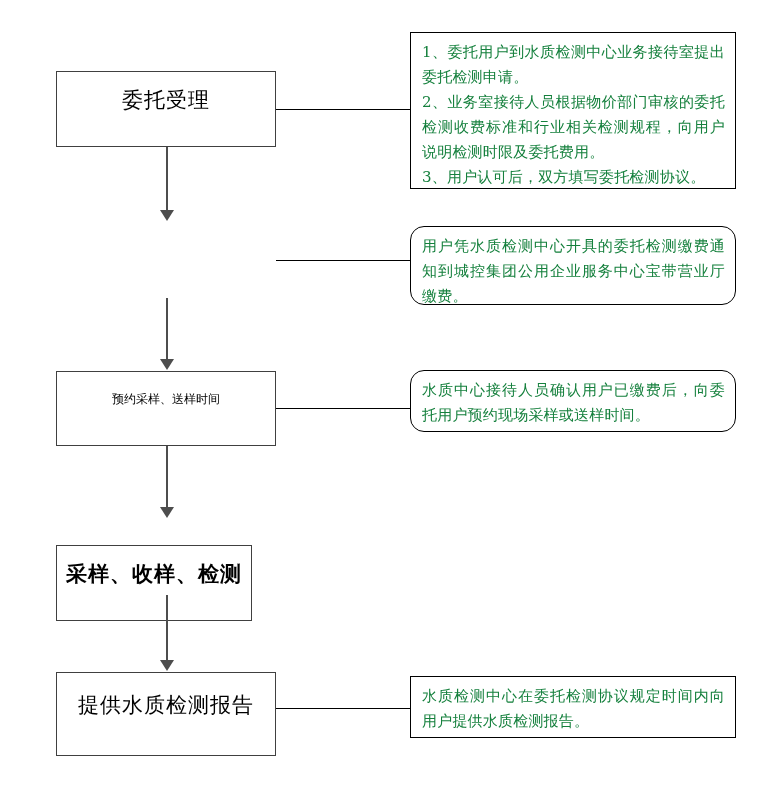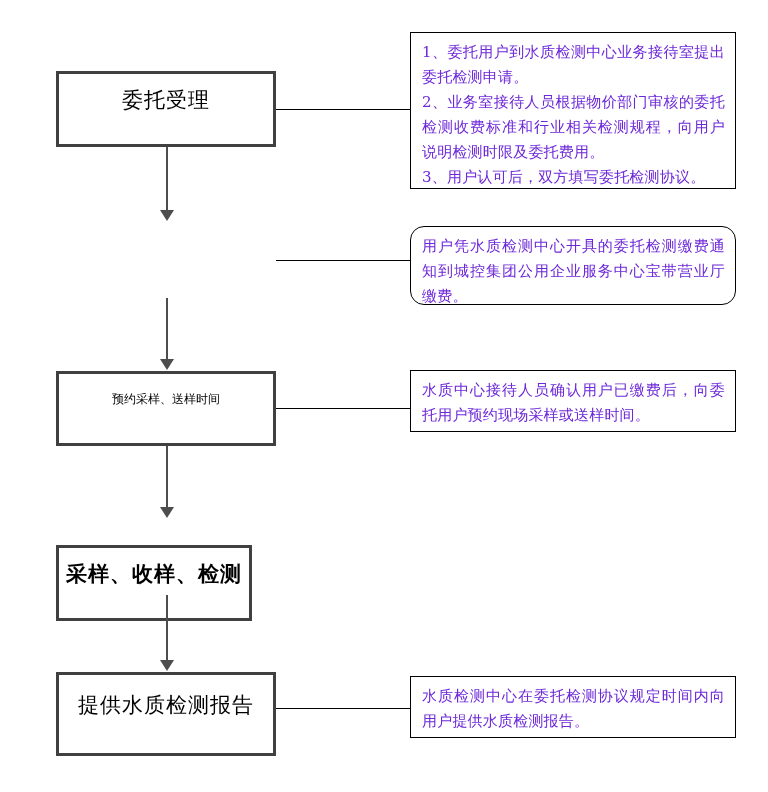--- a/index.html
+++ b/index.html
@@ -17,21 +17,21 @@
     width: 768px;
     height: 792px;
     background: #ffffff;
     overflow: hidden;
   }
 
   
   .proc-box {
     position: absolute;
     box-sizing: border-box;
-    border: 3px solid #404040;
+    border: 1px solid #404040;
     background: #ffffff;
     display: flex;
     align-items: center;
     justify-content: center;
   }
   .proc-label {
     font-family: "Liberation Sans", "DejaVu Sans", sans-serif;
     font-size: 21px;
     line-height: 1.1;
     letter-spacing: 1px;
@@ -51,21 +51,21 @@
     position: absolute;
     box-sizing: border-box;
     border: 1px solid #000000;
     background: #ffffff;
     padding: 7px 10px 5px 11px;
   }
   .note-text {
     font-family: "DejaVu Serif", "Liberation Serif", serif;
     font-size: 15px;
     line-height: 25px;
-    color: #6d28d9;
+    color: #15803d;
     text-align: justify;
     text-justify: inter-character;
     white-space: pre-line;
     letter-spacing: 0.2px;
   }
 
   
   .hline {
     position: absolute;
     height: 0;
@@ -114,21 +114,21 @@
 
   <div class="vline" style="left:166px; top:298px; height:62px;"></div>
   <div class="arrowhead" style="left:160px; top:359px;"></div>
 
   <div class="proc-box" style="left:56px; top:371px; width:220px; height:75px;">
     <span class="proc-label tight">预约采样、送样时间</span>
   </div>
 
   <div class="hline" style="left:276px; top:408px; width:134px;"></div>
 
-  <div class="note-box" style="left:410px; top:370px; width:326px; height:62px;">
+  <div class="note-box" style="left:410px; top:370px; width:326px; height:62px;border-radius:14px;">
     <div class="note-text">水质中心接待人员确认用户已缴费后，向委托用户预约现场采样或送样时间。</div>
   </div>
 
   <div class="vline" style="left:166px; top:446px; height:62px;"></div>
   <div class="arrowhead" style="left:160px; top:507px;"></div>
 
   <div class="proc-box" style="left:56px; top:545px; width:196px; height:76px;font-weight:bold;">
     <span class="proc-label">采样、收样、检测</span>
   </div>
 

